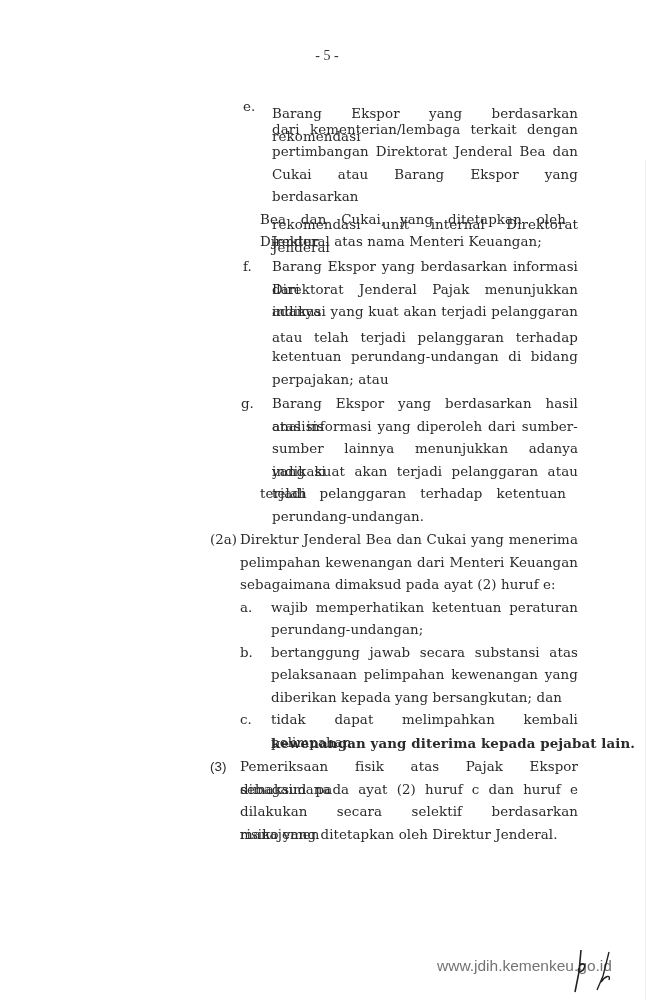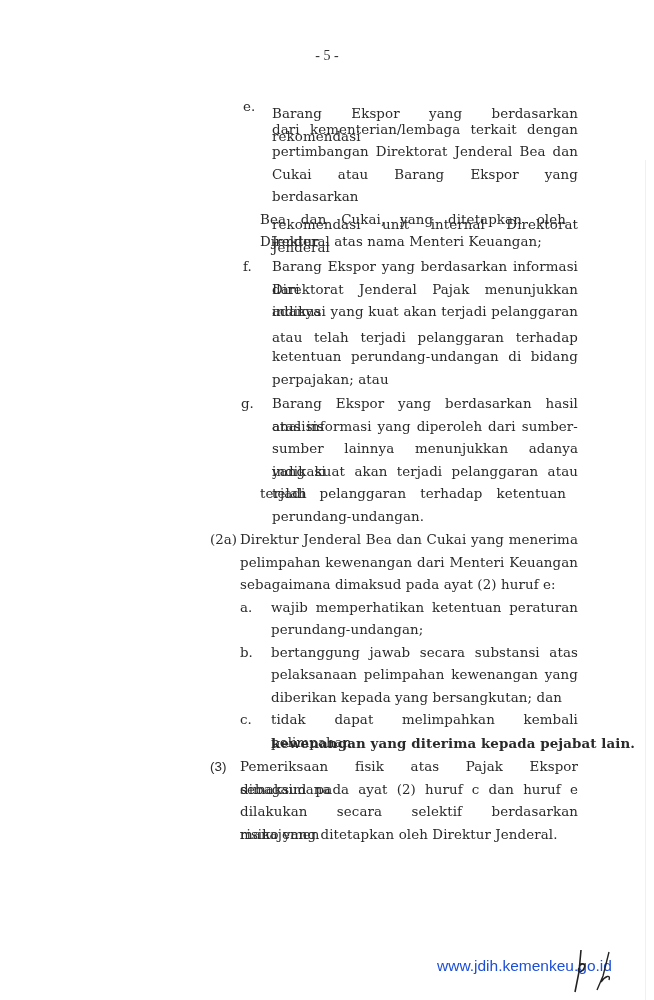--- a/index.html
+++ b/index.html
@@ -23,21 +23,21 @@
       position: absolute; font-size: 13.4px; line-height: 22.5px;
       white-space: nowrap; letter-spacing: 0.1px;
     }
     .just {
       text-align: justify; text-align-last: justify; white-space: normal;
     }
     .marker { position: absolute; font-size: 13.4px; line-height: 22.5px; }
     .footer {
       position: absolute; left: 437px; top: 957px;
       font-family: "Liberation Sans", "DejaVu Sans", sans-serif;
-      font-size: 15.5px; color: #1d4ed8;
+      font-size: 15.5px; color: #737373;
     }
     .signature { position: absolute; left: 565px; top: 946px; width: 60px; height: 50px; }
   </style>
 </head>
 <body>
 
 <div class="page">
   <div class="edge-line"></div>
 
   <div class="page-number">- 5 -</div>

